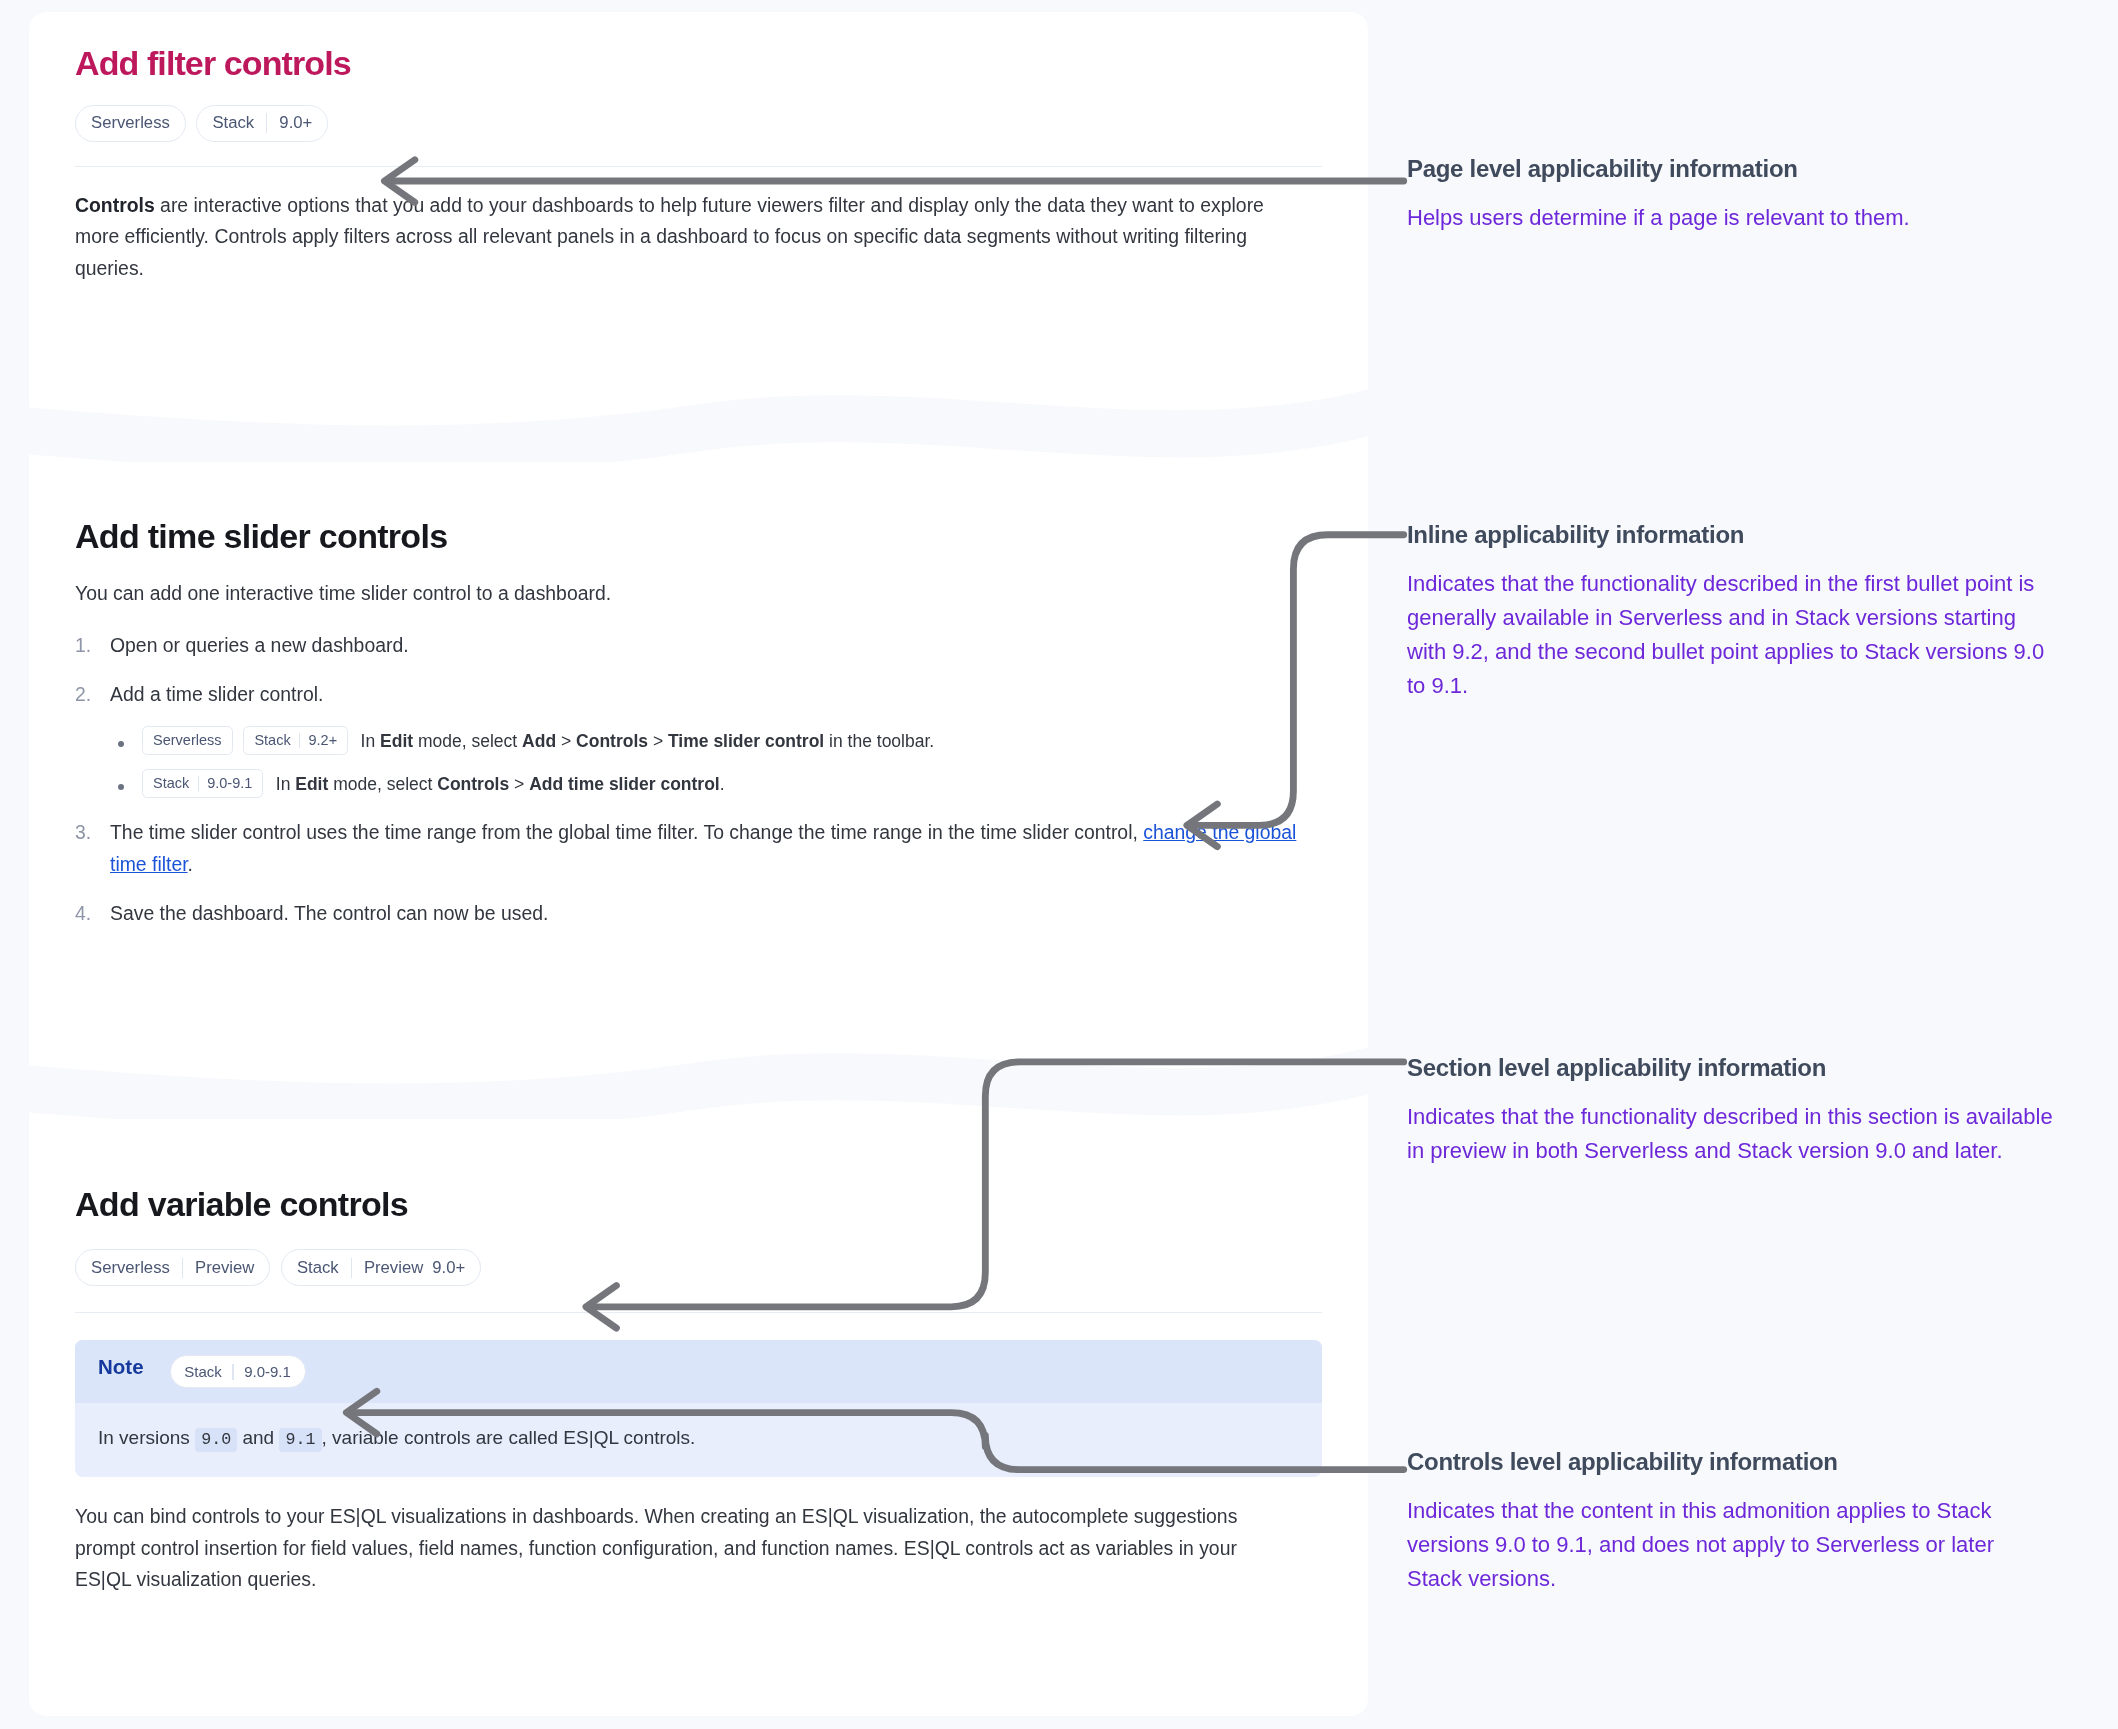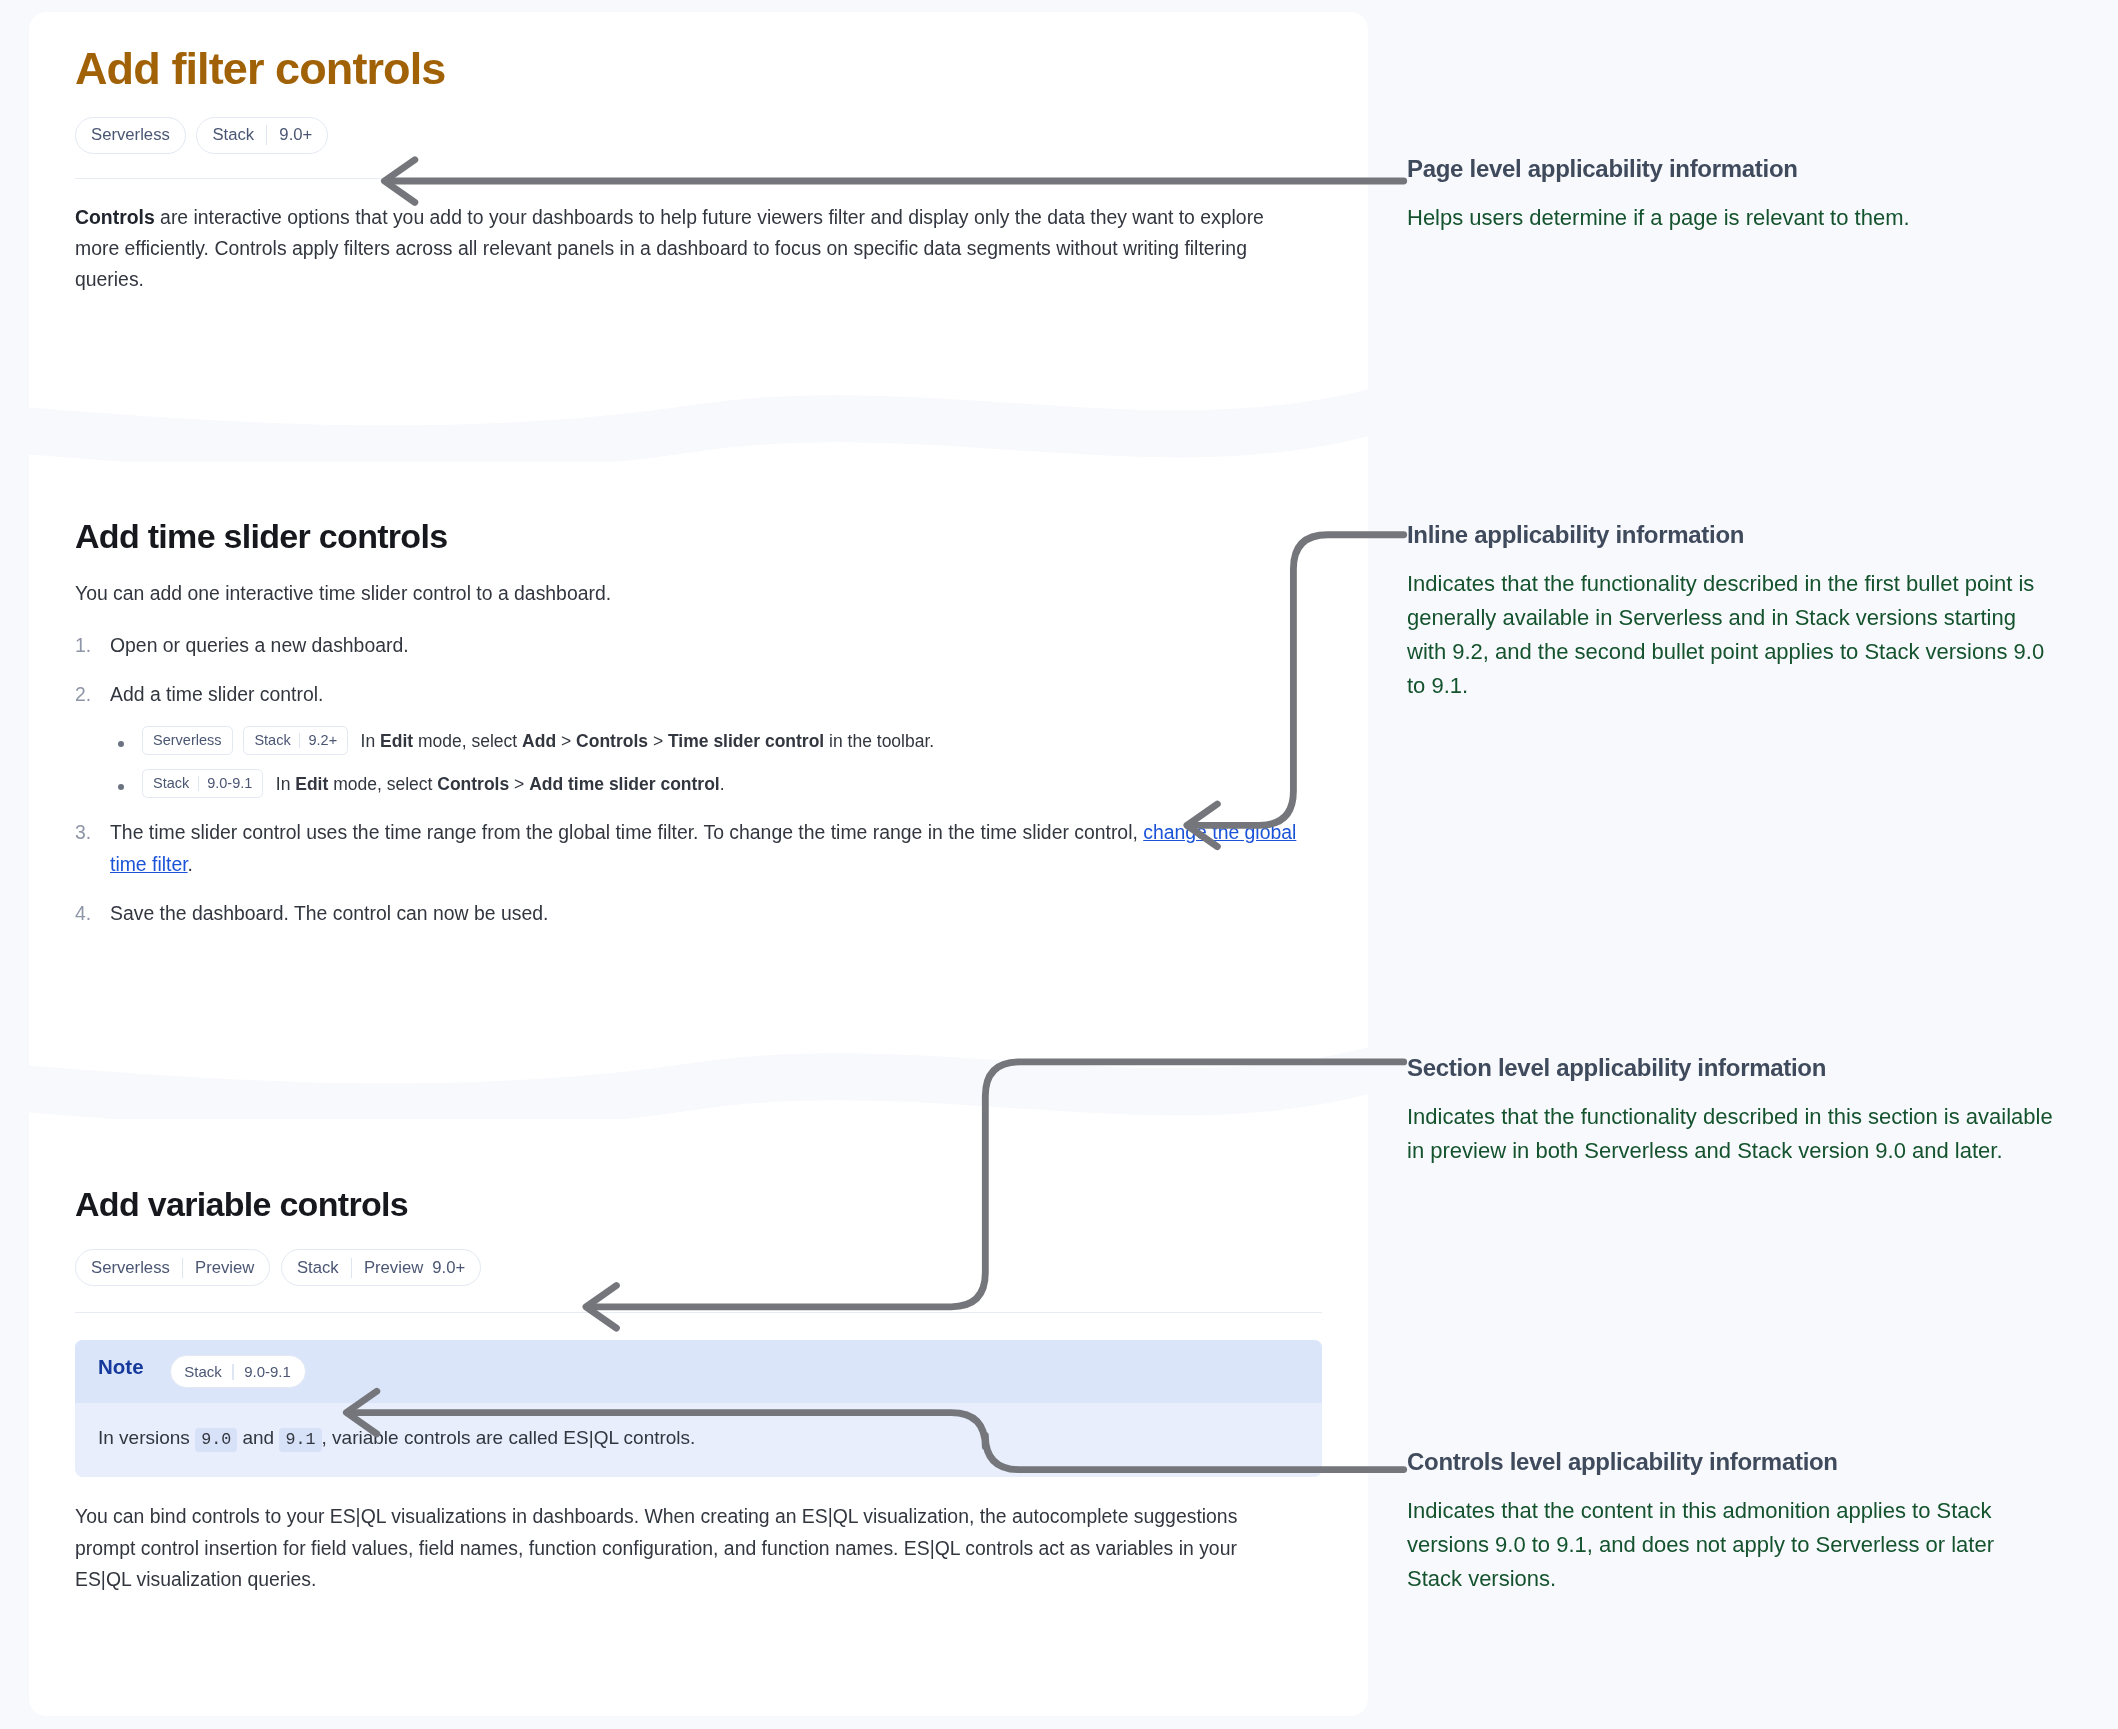--- a/index.html
+++ b/index.html
@@ -56,25 +56,25 @@
   
   #panel-timeslider { top: 450px; height: 609px; }
   #wave-2 { top: 1023px; }
 
   
   #panel-variable { top: 1107px; height: 597px; border-radius: 0 0 16.7px 16.7px; }
 
   .content { padding: 0 46px; }
 
   h1.page-title {
-    font-size: 45px;
+    font-size: 34px;
     line-height: 1.08;
     font-weight: 700;
     letter-spacing: -0.9px;
-    color: #a16207;
+    color: #be185d;
     padding-top: 33px;
   }
 
   h2.section-title {
     font-size: 34px;
     line-height: 1.1;
     font-weight: 700;
     letter-spacing: -0.7px;
     color: #16181d;
   }
@@ -233,21 +233,21 @@
     font-size: 24px;
     font-weight: 700;
     letter-spacing: -0.3px;
     color: #3f4a5c;
     line-height: 1.25;
   }
   .ann-body {
     margin-top: 16.7px;
     font-size: 22px;
     line-height: 1.55;
-    color: #14532d;
+    color: #6d28d9;
   }
 
   #ann-page    { top: 154px; }
   #ann-inline  { top: 520px; }
   #ann-section { top: 1053px; }
   #ann-element { top: 1447px; }
 
   
   #connectors {
     position: absolute;

